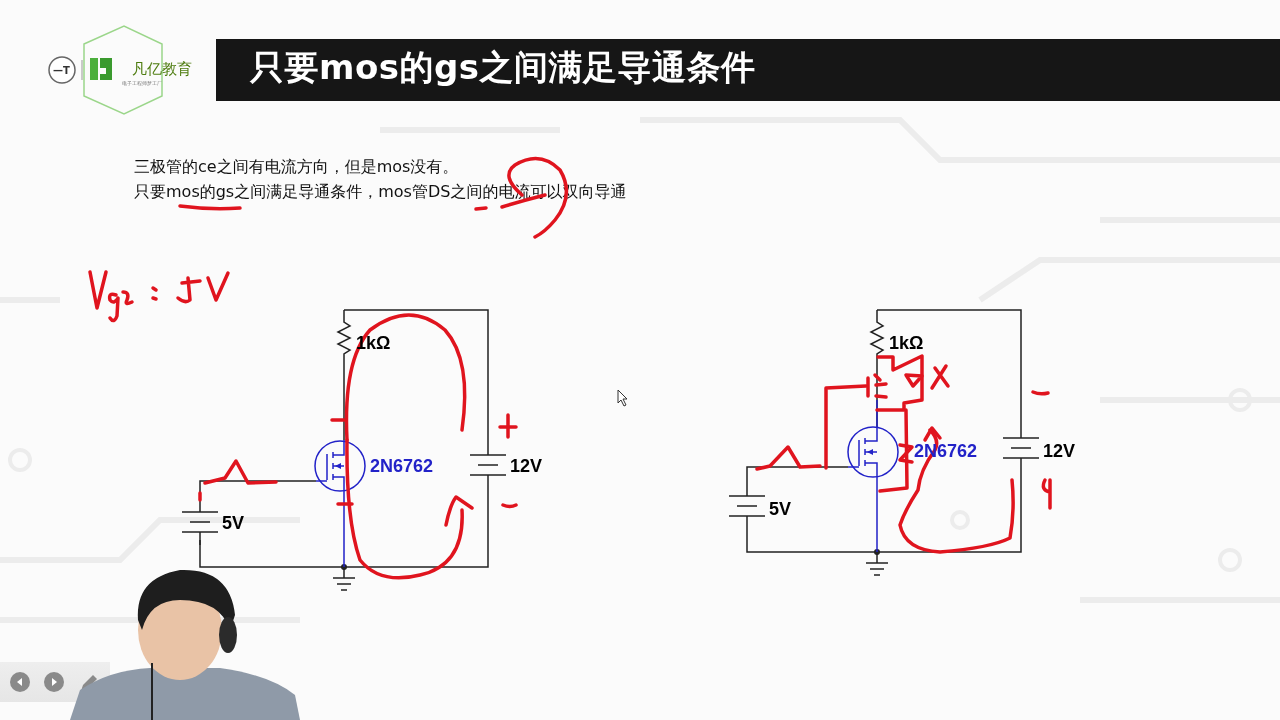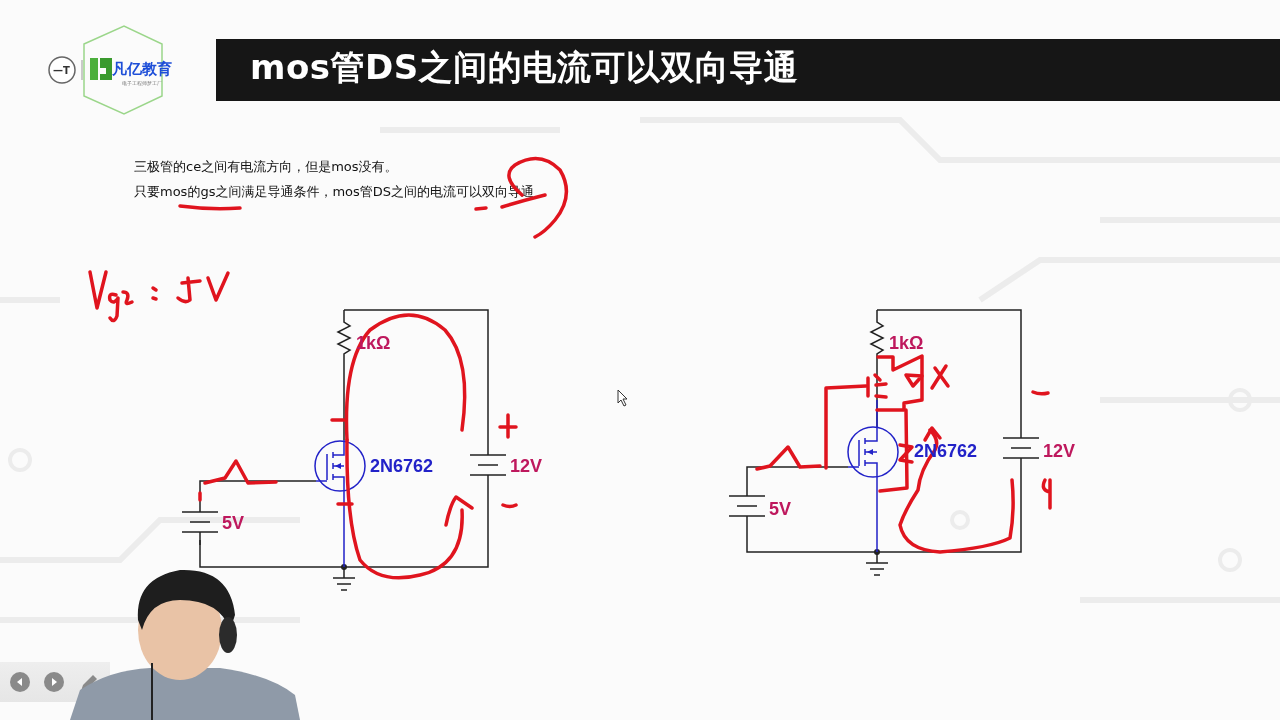--- a/index.html
+++ b/index.html
@@ -2,24 +2,24 @@
 <html><head>
 <meta charset="utf-8">
 <style>
   html,body{margin:0;padding:0;}
   body{width:1280px;height:720px;overflow:hidden;background:#fbfbfb;position:relative;font-family:"DejaVu Sans","Liberation Sans",sans-serif;}
   .bg-pattern{position:absolute;inset:0;}
   .logo{position:absolute;left:44px;top:24px;width:150px;height:92px;}
   .title-bar{position:absolute;left:216px;top:39px;width:1064px;height:62px;background:#161616;}
   .title-text{position:absolute;left:34px;top:6px;color:#fff;font-weight:bold;font-size:34px;line-height:44px;letter-spacing:0.5px;font-family:"DejaVu Sans",sans-serif;}
   .slogan{position:absolute;right:6px;top:11px;color:#f2f2f2;font-size:28px;line-height:36px;font-family:"DejaVu Sans",sans-serif;}
-  .body-text{position:absolute;left:134px;top:154px;font-size:13px;line-height:25px;color:#111;font-family:"DejaVu Sans",sans-serif;}
+  .body-text{position:absolute;left:134px;top:154px;font-size:16px;line-height:25px;color:#111;font-family:"DejaVu Sans",sans-serif;}
   .body-text div{white-space:nowrap;}
   .svg-layer{position:absolute;left:0;top:0;}
-  .label{position:absolute;font-family:"Liberation Sans","DejaVu Sans",sans-serif;font-weight:bold;font-size:18px;color:#be185d;white-space:nowrap;}
+  .label{position:absolute;font-family:"Liberation Sans","DejaVu Sans",sans-serif;font-weight:bold;font-size:18px;color:#000000;white-space:nowrap;}
   .label.blue{color:#2222c8;}
   .webcam{position:absolute;left:70px;top:560px;width:230px;height:160px;}
   .player-bar{position:absolute;left:0;top:662px;width:110px;height:40px;}
   .ctrl{position:absolute;top:672px;width:20px;height:20px;border-radius:50%;background:#8a8a8a;cursor:pointer;}
   .cursor{position:absolute;left:617px;top:389px;}
 </style>
 </head>
 <body>
 
 <svg class="bg-pattern" width="1280" height="720">
@@ -44,26 +44,26 @@
 
 <div class="logo">
   <svg width="150" height="92" viewBox="0 0 150 92">
     <polygon points="40,20 80,2 118,20 118,72 80,90 40,72" fill="none" stroke="#9bd68a" stroke-width="1.5"></polygon>
     <circle cx="18" cy="46" r="13" fill="#fff" stroke="#666" stroke-width="1.5"></circle>
     <text x="9" y="50" font-size="10" font-weight="bold" fill="#333" font-family="DejaVu Sans, sans-serif">—T</text>
     <line x1="38" y1="36" x2="38" y2="56" stroke="#999" stroke-width="1"></line>
     <rect x="46" y="34" width="8" height="22" fill="#4caf3c"></rect>
     <path d="M56 34 L68 34 L68 56 L56 56 L56 50 L62 50 L62 44 L56 44 Z" fill="#3a9a2e"></path>
   </svg>
-  <span style="position:absolute;left:68px;top:36px;font-size:15px;font-weight:bold;color:#1d4ed8;white-space:nowrap;font-family:'DejaVu Sans',sans-serif;">凡亿教育</span>
+  <span style="position:absolute;left:88px;top:36px;font-size:15px;font-weight:normal;color:#4d7c0f;white-space:nowrap;font-family:'DejaVu Sans',sans-serif;">凡亿教育</span>
   <span style="position:absolute;left:78px;top:56px;font-size:5px;color:#777;white-space:nowrap;">电子工程师梦工厂</span>
 </div>
 
 <div class="title-bar">
-  <div class="title-text">mos管DS之间的电流可以双向导通</div>
+  <div class="title-text">只要mos的gs之间满足导通条件</div>
 </div>
 
 <div class="body-text">
   <div>三极管的ce之间有电流方向，但是mos没有。</div>
   <div>只要mos的gs之间满足导通条件，mos管DS之间的电流可以双向导通</div>
 </div>
 
 <svg class="svg-layer" width="1280" height="720">
 
   <g stroke="#222" stroke-width="1.5" fill="none">

